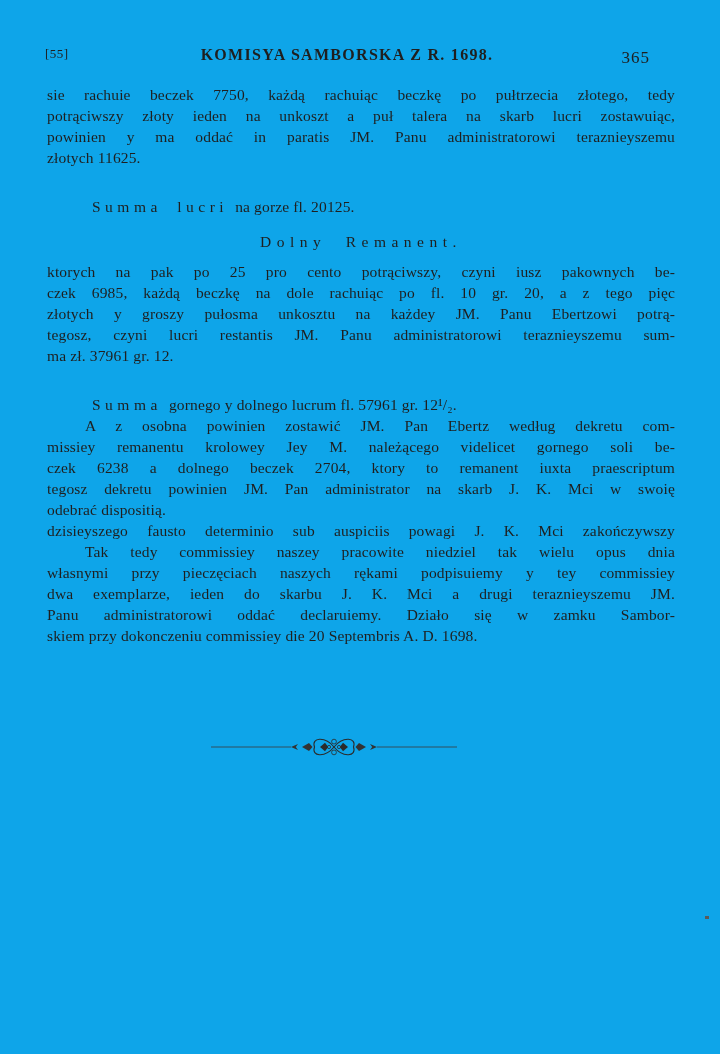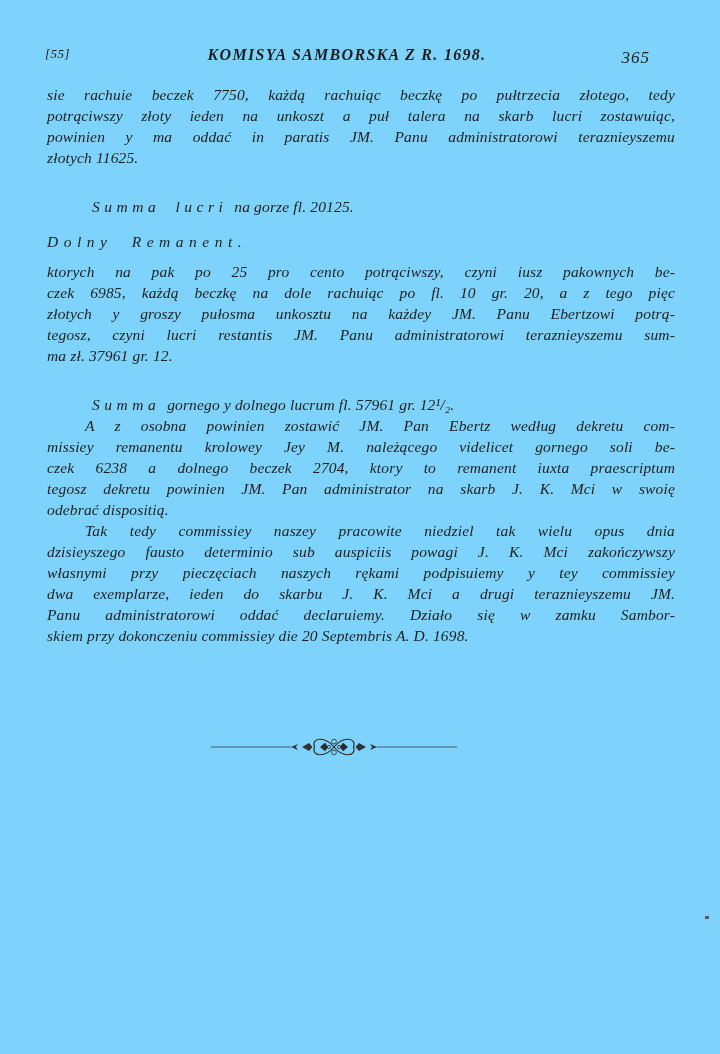--- a/index.html
+++ b/index.html
@@ -4,25 +4,24 @@
 <style>
   html, body {
     margin: 0;
     padding: 0;
     background: #ffffff;
   }
   .page {
     position: relative;
     width: 720px;
     height: 1054px;
-    background: #7dd3fc;
+    background: #0ea5e9;
     font-family: "Liberation Serif", "DejaVu Serif", serif;
     color: #1f1f1f;
     overflow: hidden;
-    font-style: italic;
   }
   
   .folio {
     position: absolute;
     left: 45px;
     top: 46px;
     font-size: 13px;
     letter-spacing: 0.5px;
   }
   .running-title {
@@ -66,21 +65,21 @@
   .line.ind { text-indent: 38px; }
   .line.summa { padding-left: 45px; margin-top: 28px; }
   .spaced {
     letter-spacing: 4.5px;
     word-spacing: 7px;
   }
   .rest { margin-left: 7px; }
   .section-heading {
     margin: 14px 0 9px 0;
     height: 21px;
-    text-align: left;
+    text-align: center;
     font-size: 15.5px;
     font-weight: normal;
   }
   .section-heading .spaced {
     letter-spacing: 5.5px;
     word-spacing: 10px;
   }
   
   .divider {
     position: absolute;
@@ -148,22 +147,22 @@
 
     <div>
       <div class="line j ind">A z osobna powinien zostawić JM. Pan Ebertz według dekretu com-</div>
       <div class="line j">missiey remanentu krolowey Jey M. należącego videlicet gornego soli be-</div>
       <div class="line j">czek 6238 a dolnego beczek 2704, ktory to remanent iuxta praescriptum</div>
       <div class="line j">tegosz dekretu powinien JM. Pan administrator na skarb J. K. Mci w swoię</div>
       <div class="line">odebrać dispositią.</div>
     </div>
 
     <div>
+      <div class="line j">dzisieyszego fausto determinio sub auspiciis powagi J. K. Mci zakończywszy</div>
       <div class="line j ind">Tak tedy commissiey naszey pracowite niedziel tak wielu opus dnia</div>
-      <div class="line j">dzisieyszego fausto determinio sub auspiciis powagi J. K. Mci zakończywszy</div>
       <div class="line j">własnymi przy pieczęciach naszych rękami podpisuiemy y tey commissiey</div>
       <div class="line j">dwa exemplarze, ieden do skarbu J. K. Mci a drugi teraznieyszemu JM.</div>
       <div class="line j">Panu administratorowi oddać declaruiemy.  Działo się w zamku Sambor-</div>
       <div class="line">skiem przy dokonczeniu commissiey die 20 Septembris A. D. 1698.</div>
     </div>
 
   </div>
 
   <svg class="divider" viewBox="0 0 250 28" xmlns="http://www.w3.org/2000/svg">
     <g stroke="#3a3a3a" stroke-width="0.8" fill="none">

